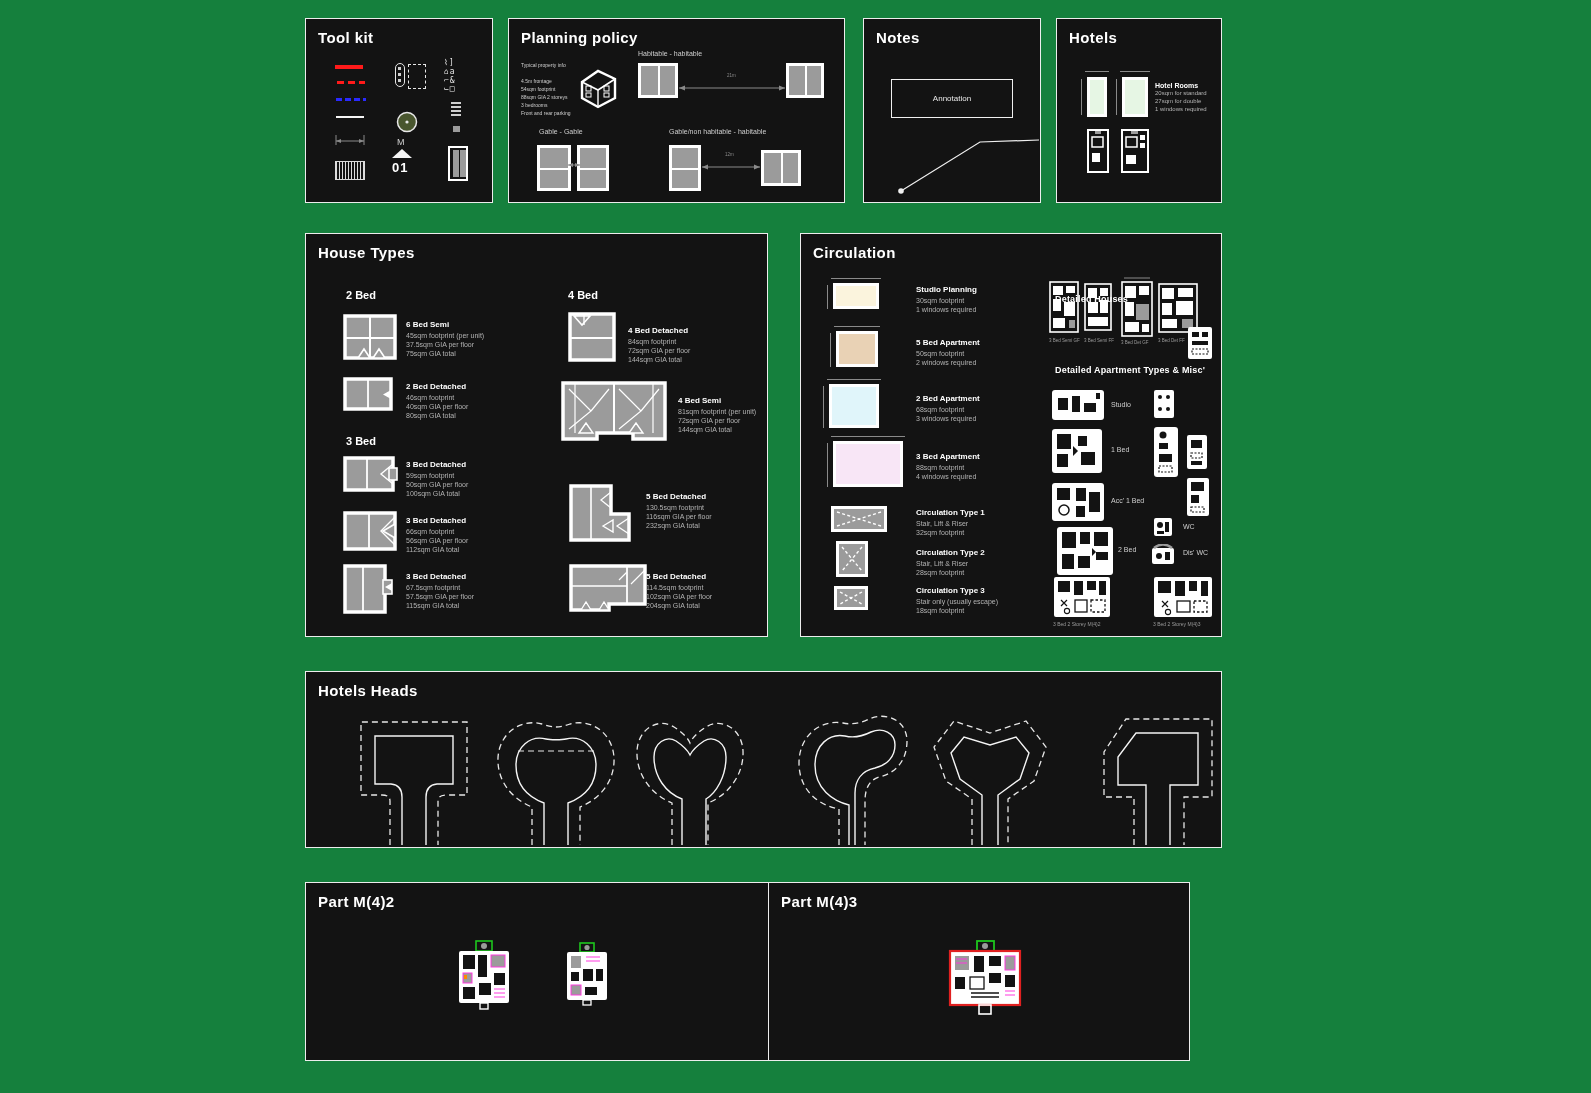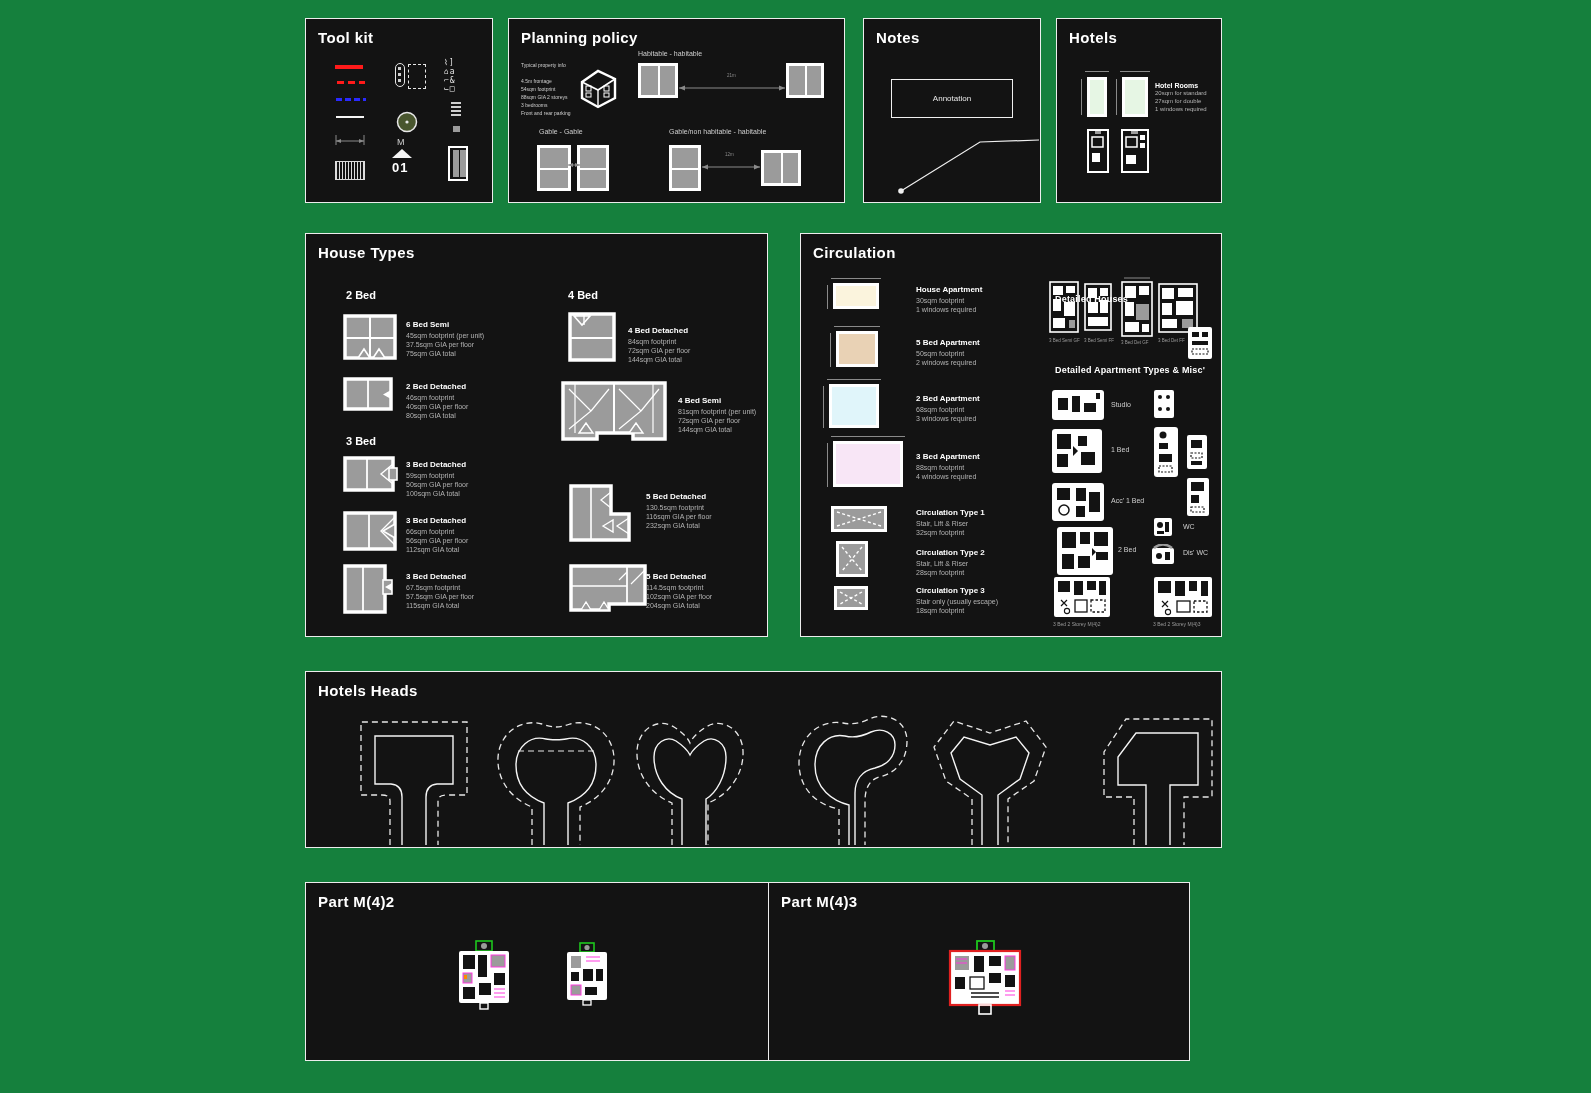--- a/index.html
+++ b/index.html
@@ -287,21 +287,21 @@
     </div>
   </div>
 
   <div class="panel" style="left:800px;top:233px;width:422px;height:404px;">
     <div class="panel-title">Circulation</div>
 
     <div class="swatch" style="left: 32px; top: 49px; width: 46px; height: 26px; background: rgb(251, 244, 221);"></div>
     <div class="dimline-h" style="left:30px;top:44px;width:50px;"></div>
     <div class="dimline-v" style="left:26px;top:51px;height:24px;"></div>
     <div class="abs" style="left:115px;top:51px;width:120px;">
-      <span class="b">House Apartment</span>
+      <span class="b">Studio Planning</span>
       <span class="s">30sqm footprint</span>
       <span class="s">1 windows required</span>
     </div>
 
     <div class="swatch" style="left: 35px; top: 97px; width: 42px; height: 36px; background: rgb(233, 210, 181);"></div>
     <div class="dimline-h" style="left:33px;top:92px;width:46px;"></div>
     <div class="dimline-v" style="left:29px;top:99px;height:34px;"></div>
     <div class="abs" style="left:115px;top:104px;width:120px;">
       <span class="b">5 Bed Apartment</span>
       <span class="s">50sqm footprint</span>

